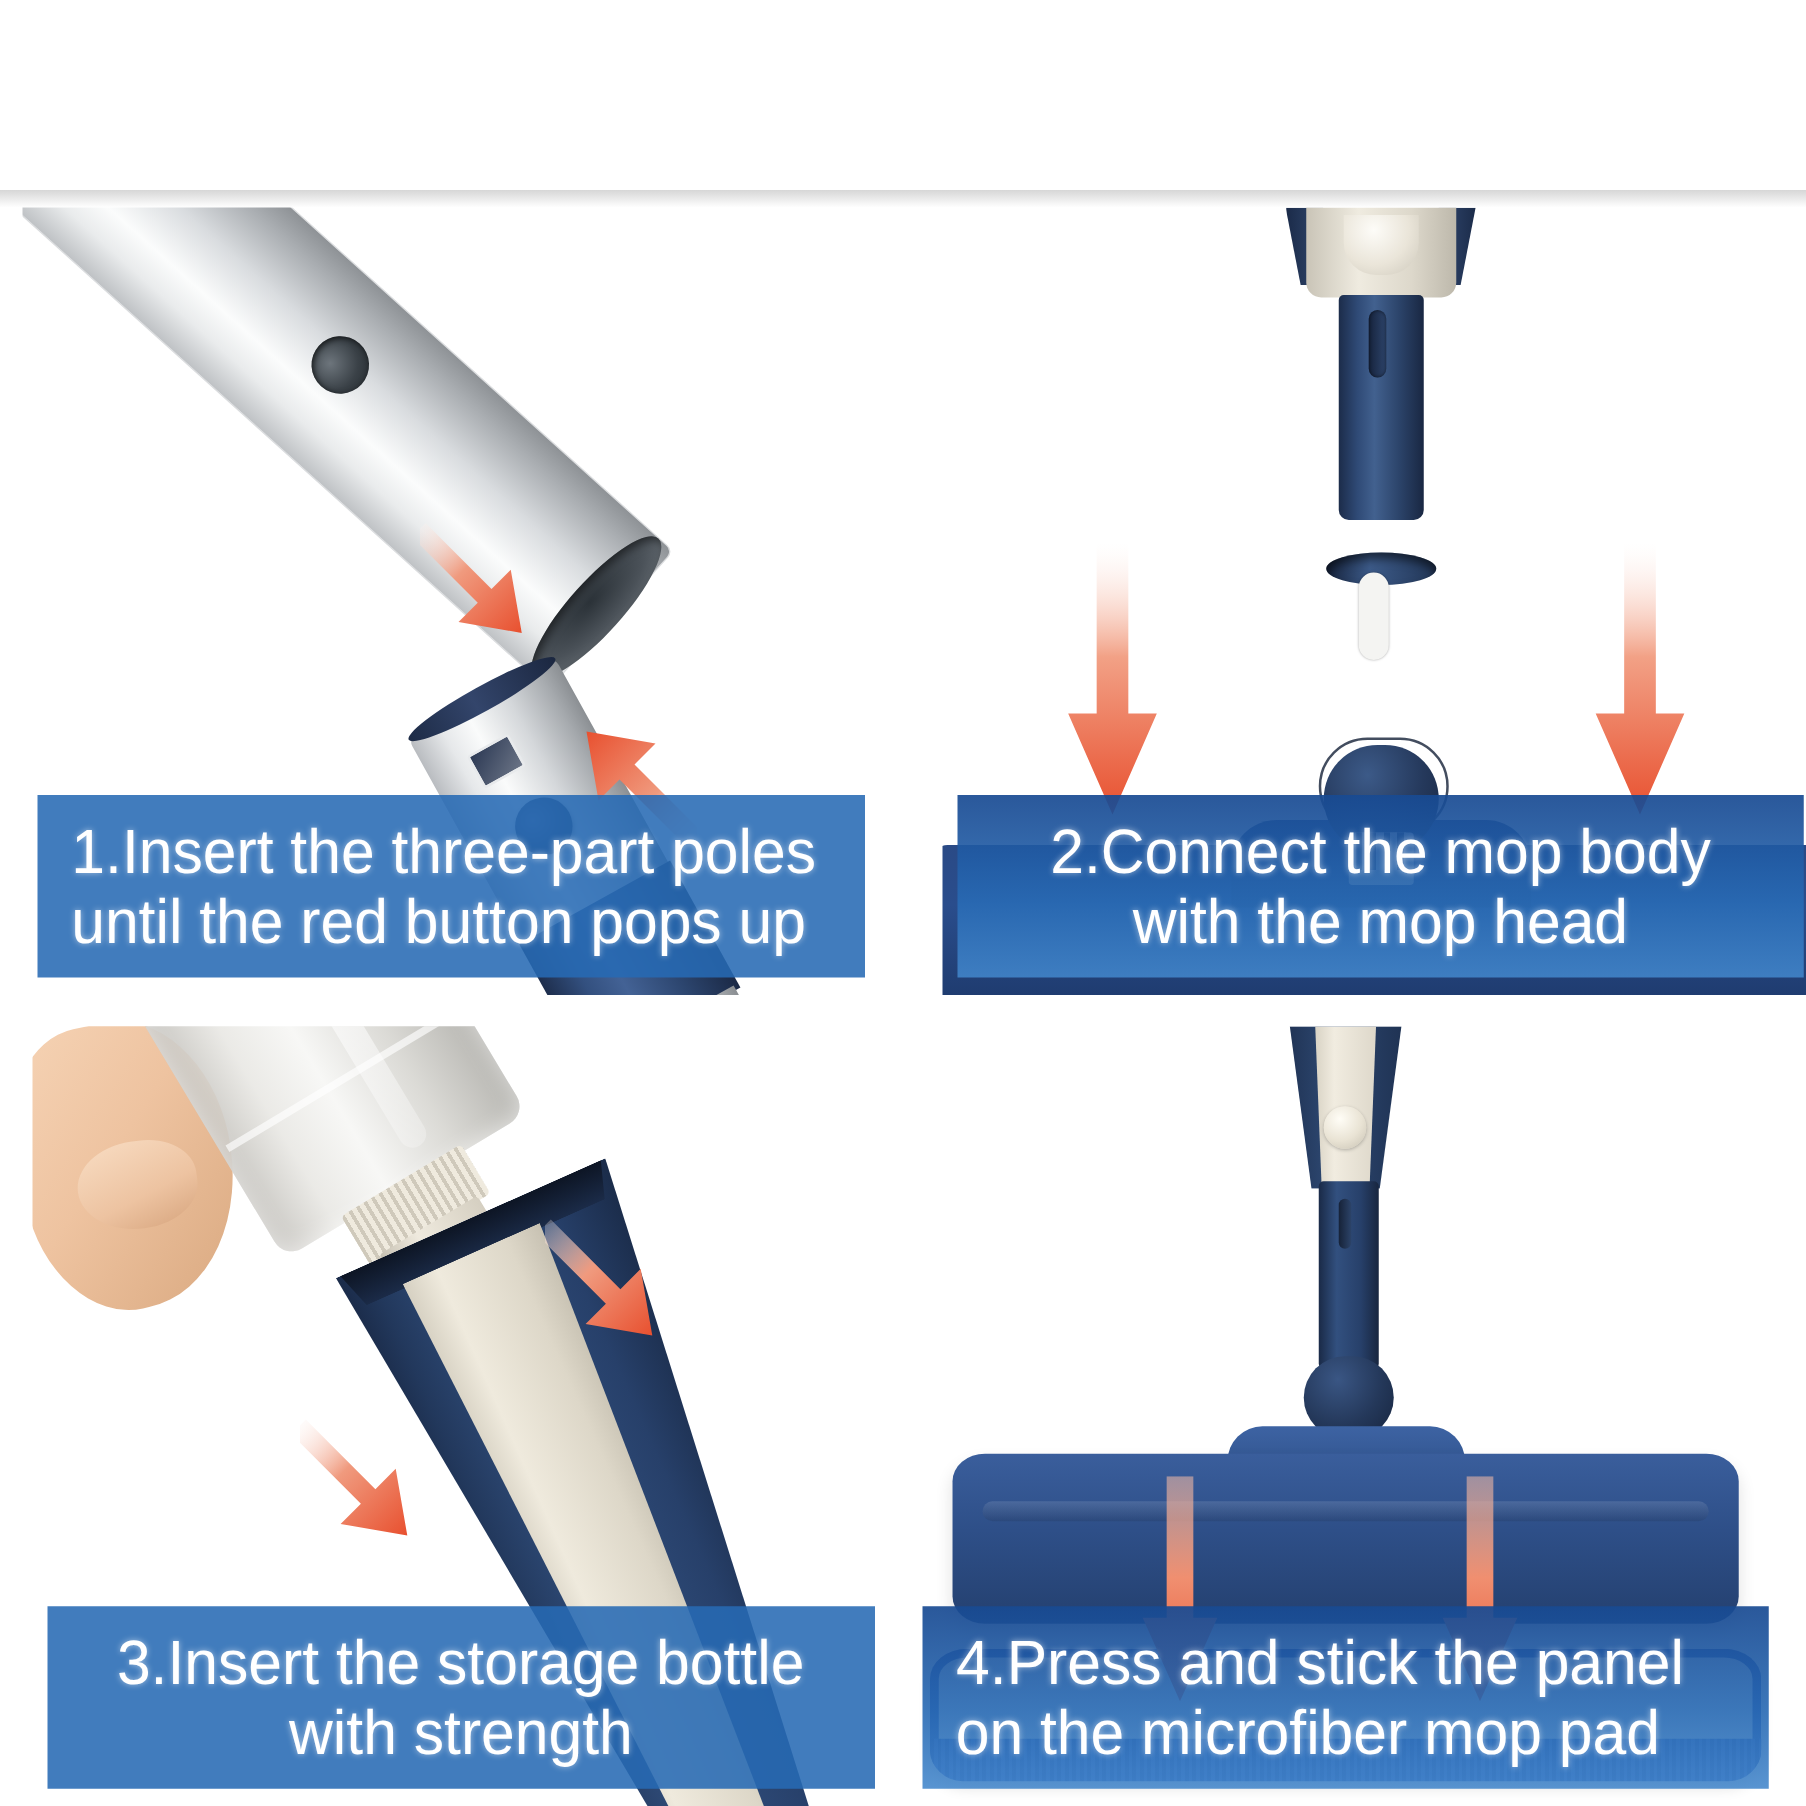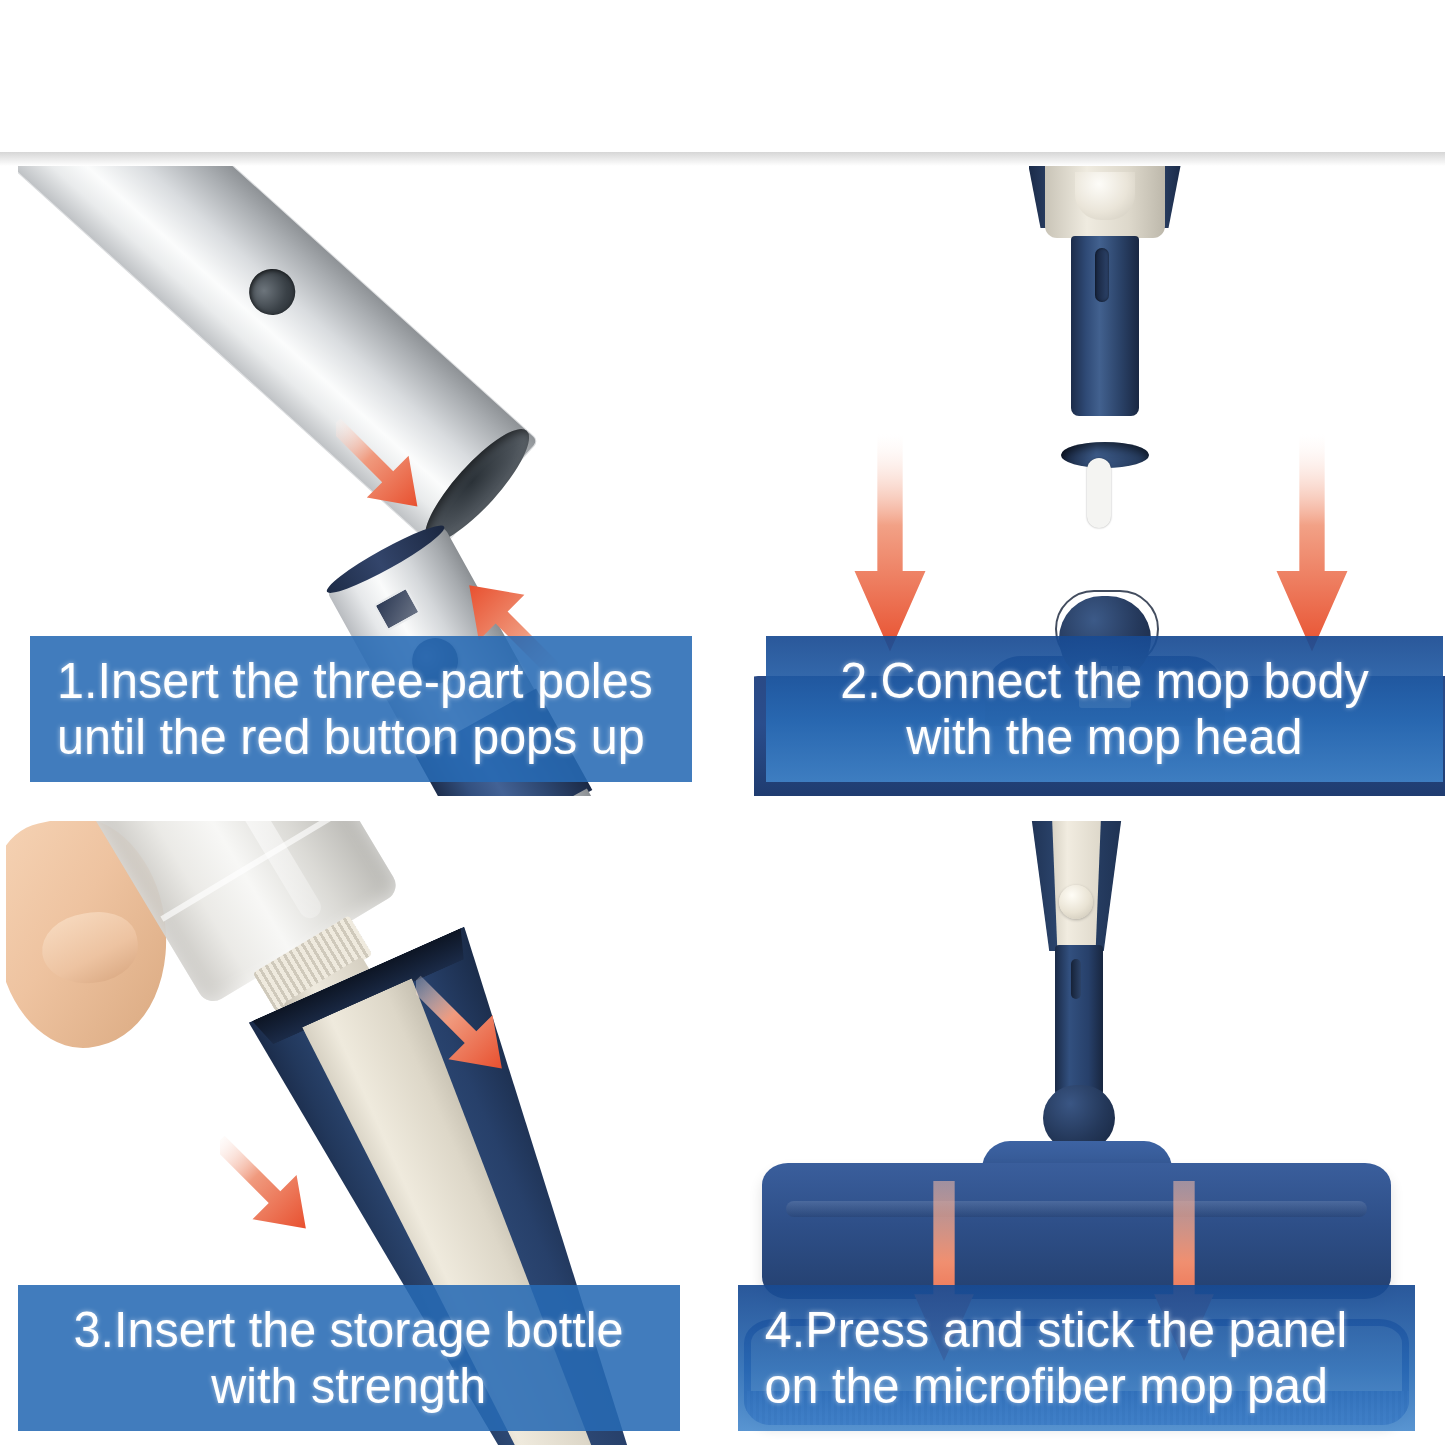--- a/index.html
+++ b/index.html
@@ -60,21 +60,21 @@
     width: 1445px;
     height: 1279px;
   }
   .panel {
     position: absolute;
     background: #ffffff;
     overflow: hidden;
   }
   .panel-tl { left: 18px;  top: 0px;   width: 686px; height: 630px; }
   .panel-tr { left: 754px; top: 0px;   width: 701px; height: 630px; }
-  .panel-bl { left: 6px;  top: 655px; width: 686px; height: 624px; }
+  .panel-bl { left: 26px;  top: 655px; width: 686px; height: 624px; }
   .panel-br { left: 726px; top: 655px; width: 701px; height: 624px; }
 
   .panel-art {
     position: absolute;
     left: 0; top: 0;
     width: 100%;
     height: 100%;
     overflow: hidden;
   }
 

